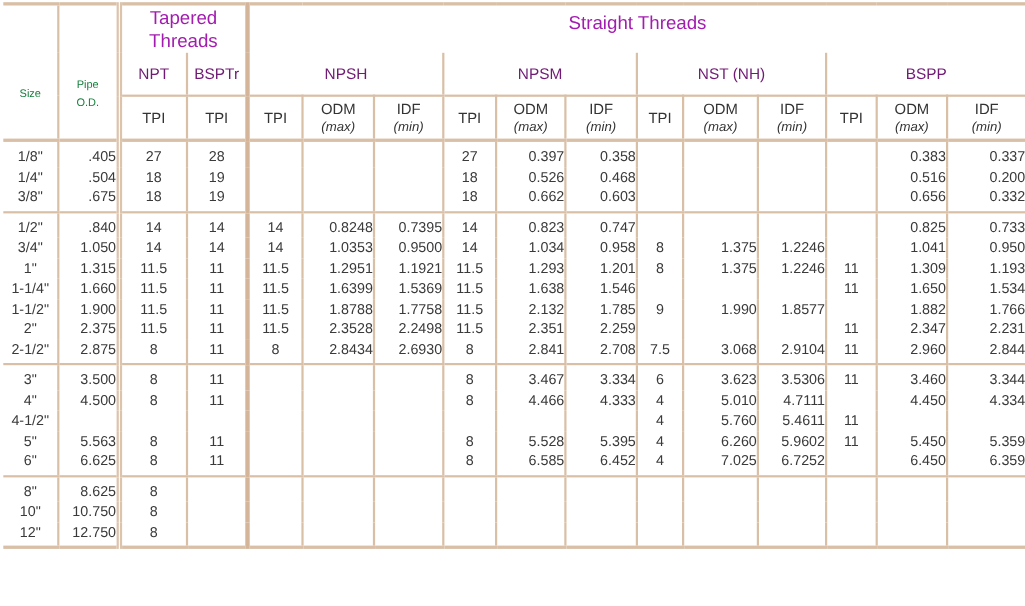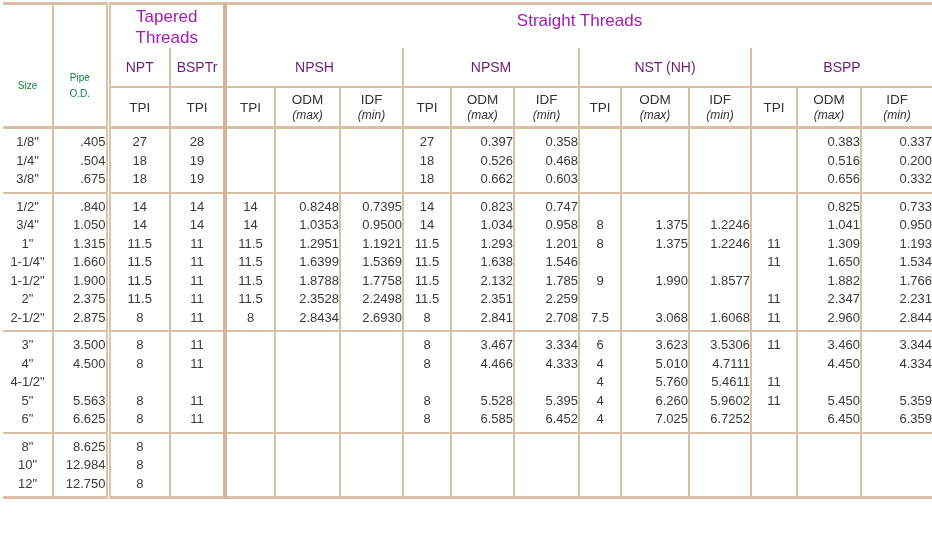--- a/index.html
+++ b/index.html
@@ -257,21 +257,21 @@
         <td class="c vl-double hl">8</td>
         <td class="c vl hl">11</td>
         <td class="c vl-thick hl">8</td>
         <td class="rv vl hl">2.8434</td>
         <td class="rv vl hl">2.6930</td>
         <td class="c vl hl">8</td>
         <td class="rv vl hl">2.841</td>
         <td class="rv vl hl">2.708</td>
         <td class="c vl hl">7.5</td>
         <td class="rv vl hl">3.068</td>
-        <td class="rv vl hl">1.6068</td>
+        <td class="rv vl hl">2.9104</td>
         <td class="c vl hl">11</td>
         <td class="rv vl hl">2.960</td>
         <td class="rv vl hl">2.844</td>
       </tr>
       <tr class="dr gstart">
         <td class="c ">3"</td>
         <td class="r vl">3.500</td>
         <td class="c vl-double">8</td>
         <td class="c vl">11</td>
         <td class="c vl-thick"></td>
@@ -372,21 +372,21 @@
         <td class="rv vl"></td>
         <td class="c vl"></td>
         <td class="rv vl"></td>
         <td class="rv vl"></td>
         <td class="c vl"></td>
         <td class="rv vl"></td>
         <td class="rv vl"></td>
       </tr>
       <tr class="dr">
         <td class="c ">10"</td>
-        <td class="r vl">12.984</td>
+        <td class="r vl">10.750</td>
         <td class="c vl-double">8</td>
         <td class="c vl"></td>
         <td class="c vl-thick"></td>
         <td class="rv vl"></td>
         <td class="rv vl"></td>
         <td class="c vl"></td>
         <td class="rv vl"></td>
         <td class="rv vl"></td>
         <td class="c vl"></td>
         <td class="rv vl"></td>

